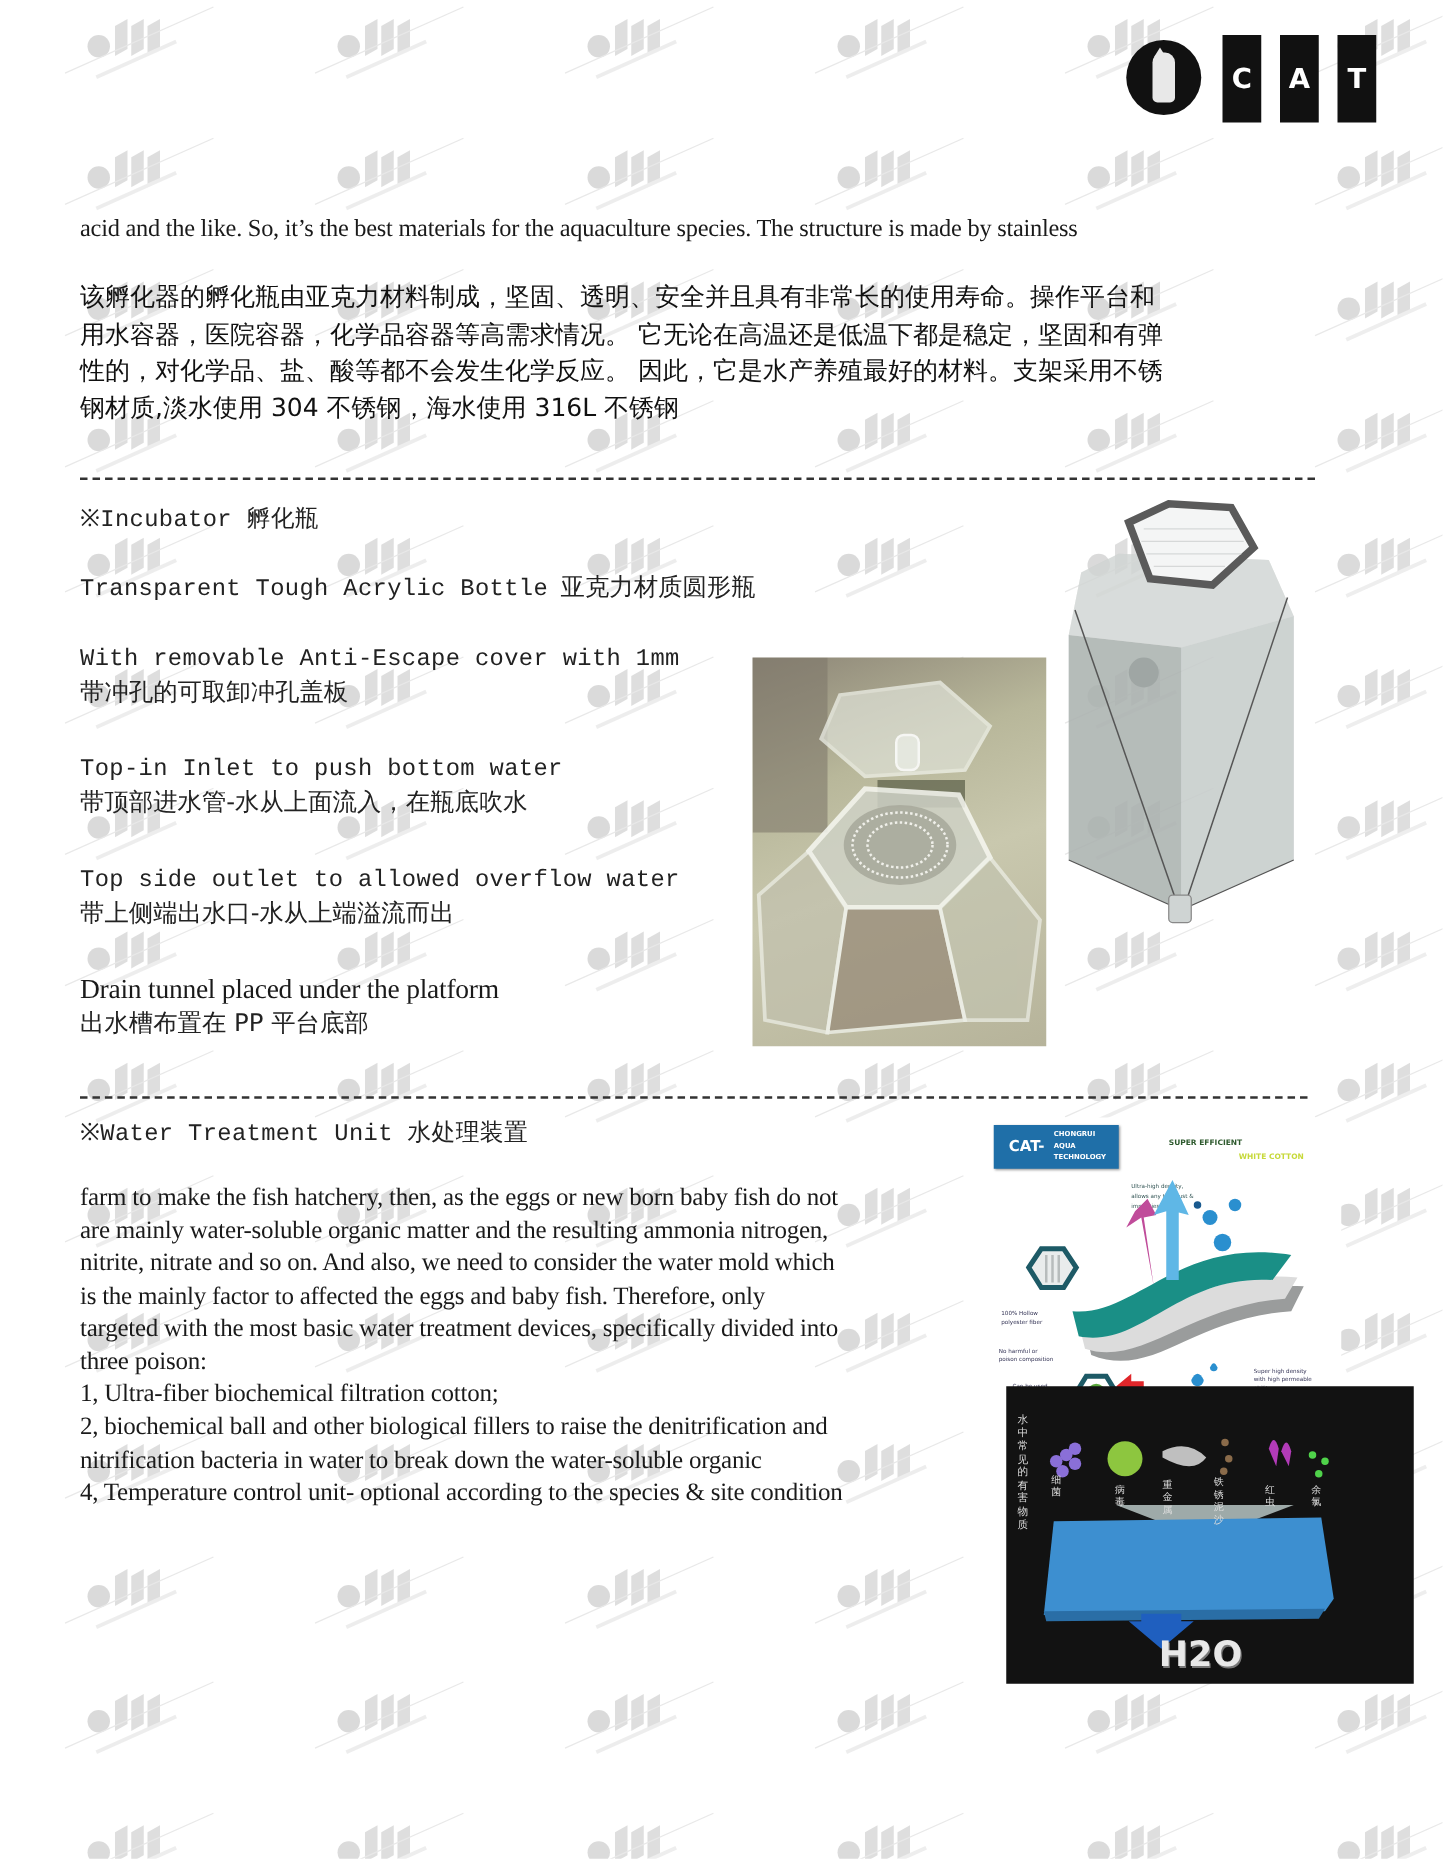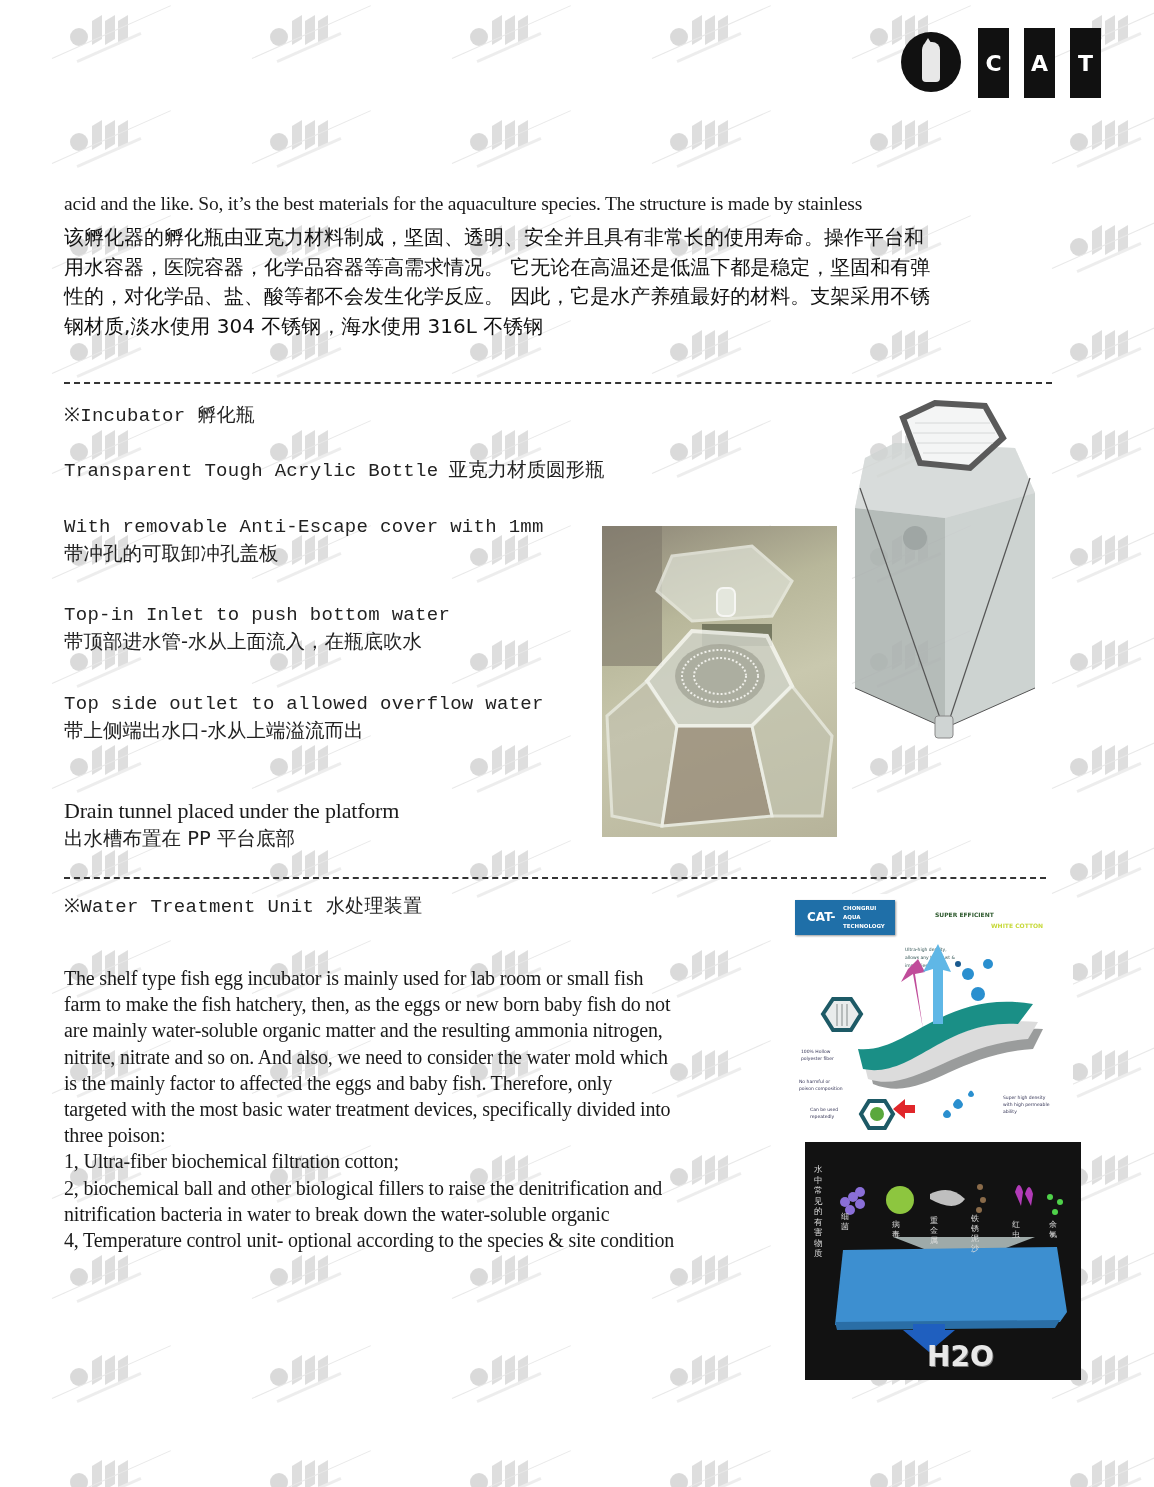--- a/index.html
+++ b/index.html
@@ -17,21 +17,21 @@
   .wm .t { position:absolute; left:12px; top:36px; width:70px; height:3px; background:#e0e0e0; transform: rotate(-24deg); }
 
   
   .logo-circle { left: 901px; top: 32px; width: 60px; height: 60px; border-radius: 50%; background: #111; }
   .logo-cat-shape { position:absolute; left:21px; top:10px; width:18px; height:40px; background:#e8e8e8; border-radius: 8px 8px 4px 4px; }
   .logo-cat-ear { position:absolute; left:22px; top:6px; width:0; height:0; border-left:5px solid transparent; border-right:5px solid transparent; border-bottom:8px solid #e8e8e8; }
   .logo-letter { top: 28px; width: 31px; height: 70px; background: #111; color: #fff;
     font-family: "DejaVu Sans", sans-serif; font-weight: bold; font-size: 22px;
     display:flex; align-items:center; justify-content:center; }
 
-  .en-para { font-family: "Liberation Serif", serif; font-size: 19.5px; line-height: 26px; letter-spacing: -0.2px; margin-top: 20px; }
+  .en-para { font-family: "Liberation Serif", serif; font-size: 19.5px; line-height: 26px; letter-spacing: -0.2px; }
   .zh-para { font-family: "DejaVu Sans", sans-serif; font-size: 20px; line-height: 29.5px; color:#111; }
   .mono { font-family: "Liberation Mono", monospace; font-size: 19px; letter-spacing: 0.3px; color:#222; }
   .zh { font-family: "DejaVu Sans", sans-serif; font-size: 19.5px; color:#222; }
   .dash { height: 0; border-top: 2px dashed #333; }
 
   .photo { background: linear-gradient(160deg, #8d8677 0%, #b8b79a 30%, #c9c8ae 55%, #b6b39a 100%); overflow:hidden; }
   .render { overflow: hidden; }
   .info-box { background: #fff; }
   .dark-box { background: #121212; overflow:hidden; }
 </style>
@@ -844,21 +844,20 @@
     <circle cx="80" cy="140" r="12" fill="#9fa6a4"></circle>
     <rect x="100" y="318" width="18" height="22" rx="3" fill="#cfd4d3" stroke="#888" stroke-width="1"></rect>
   </svg>
 </div>
 
 <div class="abs dash" style="left:64px; top:877px; width:982px;"></div>
 
 <div class="abs mono" style="left:64px; top:892px;">※Water Treatment Unit 水处理装置</div>
 
 <div class="abs en-para" style="left:64px; top:945px; width:720px; font-size:20px; line-height:26.2px;">
-  <div>The shelf type fish egg incubator is mainly used for lab room or small fish</div>
   <div>farm to make the fish hatchery, then, as the eggs or new born baby fish do not</div>
   <div>are mainly water-soluble organic matter and the resulting ammonia nitrogen,</div>
   <div>nitrite, nitrate and so on. And also, we need to consider the water mold which</div>
   <div>is the mainly factor to affected the eggs and baby fish. Therefore, only</div>
   <div>targeted with the most basic water treatment devices, specifically divided into</div>
   <div>three poison:</div>
   <div>1, Ultra-fiber biochemical filtration cotton;</div>
   <div>2, biochemical ball and other biological fillers to raise the denitrification and</div>
   <div>nitrification bacteria in water to break down the water-soluble organic</div>
   <div>4, Temperature control unit- optional according to the species &amp; site condition</div>
@@ -918,21 +917,21 @@
     <div>Can be used</div>
     <div>repeatedly</div>
   </div>
   <div class="abs" style="left:210px; top:200px; font-family:'DejaVu Sans',sans-serif; font-size:4.5px; line-height:7px; color:#335;">
     <div>Super high density</div>
     <div>with high permeable</div>
     <div>ability</div>
   </div>
 </div>
 
-<div class="abs dark-box" style="left:805px; top:1142px; width:276px; height:238px;">
+<div class="abs dark-box" style="left:805px; top:1109px; width:326px; height:238px;">
   <div class="abs" style="left:9px; top:22px; width:12px; color:#ddd; font-family:'DejaVu Sans',sans-serif; font-size:8.5px; line-height:10.5px; word-break:break-all;">水中常见的有害物质</div>
 
   <svg class="abs" style="left:0; top:0;" width="270" height="238" viewBox="0 0 270 238">
     <g fill="#8a6fd8">
         <circle cx="40" cy="60" r="5"></circle>
         <circle cx="48" cy="55" r="5"></circle>
         <circle cx="55" cy="50" r="5"></circle>
         <circle cx="45" cy="68" r="5"></circle>
         <circle cx="55" cy="62" r="5"></circle>
       </g>

